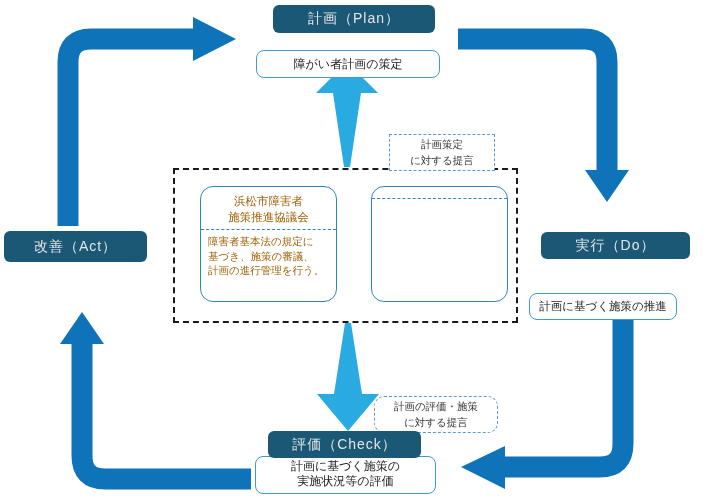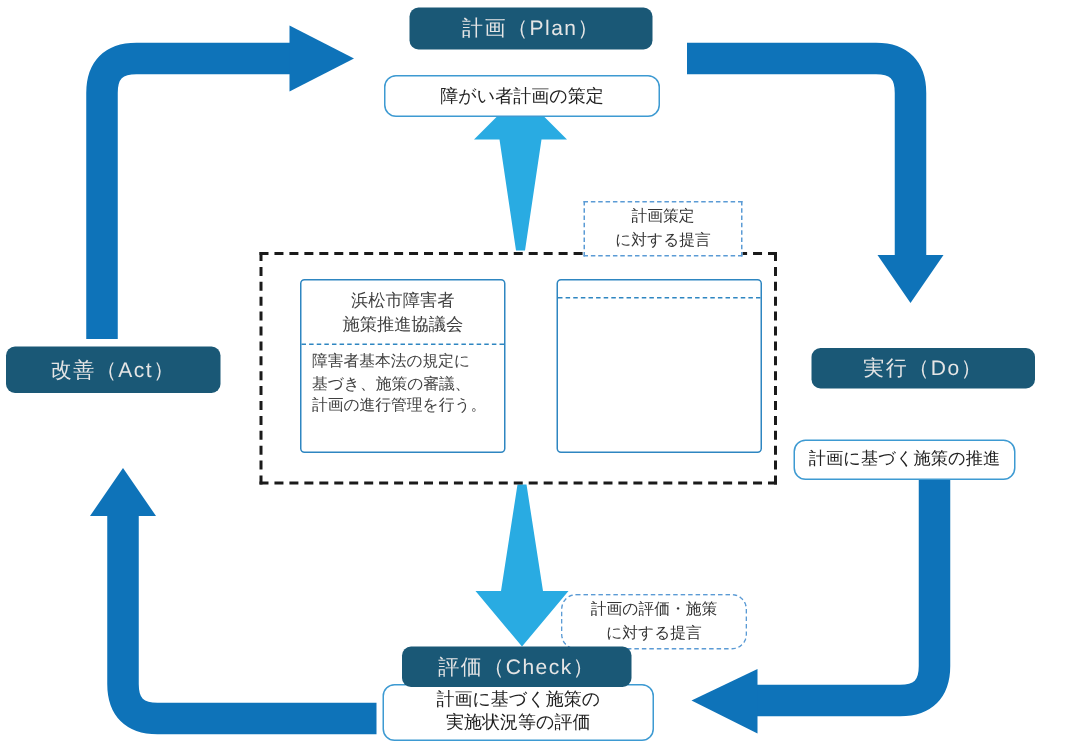--- a/index.html
+++ b/index.html
@@ -31,22 +31,22 @@
   #do-detail{left:529px;top:257px;width:148px;height:27px;font-size:11.5px;margin-top:36px;}
   #act-header{left:4px;top:231px;width:143px;height:31px;}
   #check-header{left:268px;top:431px;width:153px;height:27px;}
   #check-detail{left:255px;top:456px;width:181px;height:38px;font-family:Liberation Mono, monospace;}
 
   .dashed-frame{
     left:173px;top:168px;width:345px;height:155px;
     border:2px dashed #1a1a1a;z-index:2;background:transparent;
   }
   .council{
-    background:#ffffff;border:1.3px solid #2e86c1;border-radius:3px;
-    z-index:3;padding:7px 7px 20px;color:#404040;
+    background:#ffffff;border:1.3px solid #2e86c1;border-radius:13px;
+    z-index:3;padding:7px 7px 20px;color:#a16207;
   }
   #council-left{left:200px;top:186px;width:137px;height:116px;}
   #council-right{left:371px;top:186px;width:137px;height:116px;}
   .council-name{
     text-align:center;font-size:11.5px;line-height:1.35;white-space:pre-line;
   }
   .council-divider{
     border:none;border-top:1.5px dashed #2e86c1;margin:4px -7px 4px;
   }
   .council-desc{

